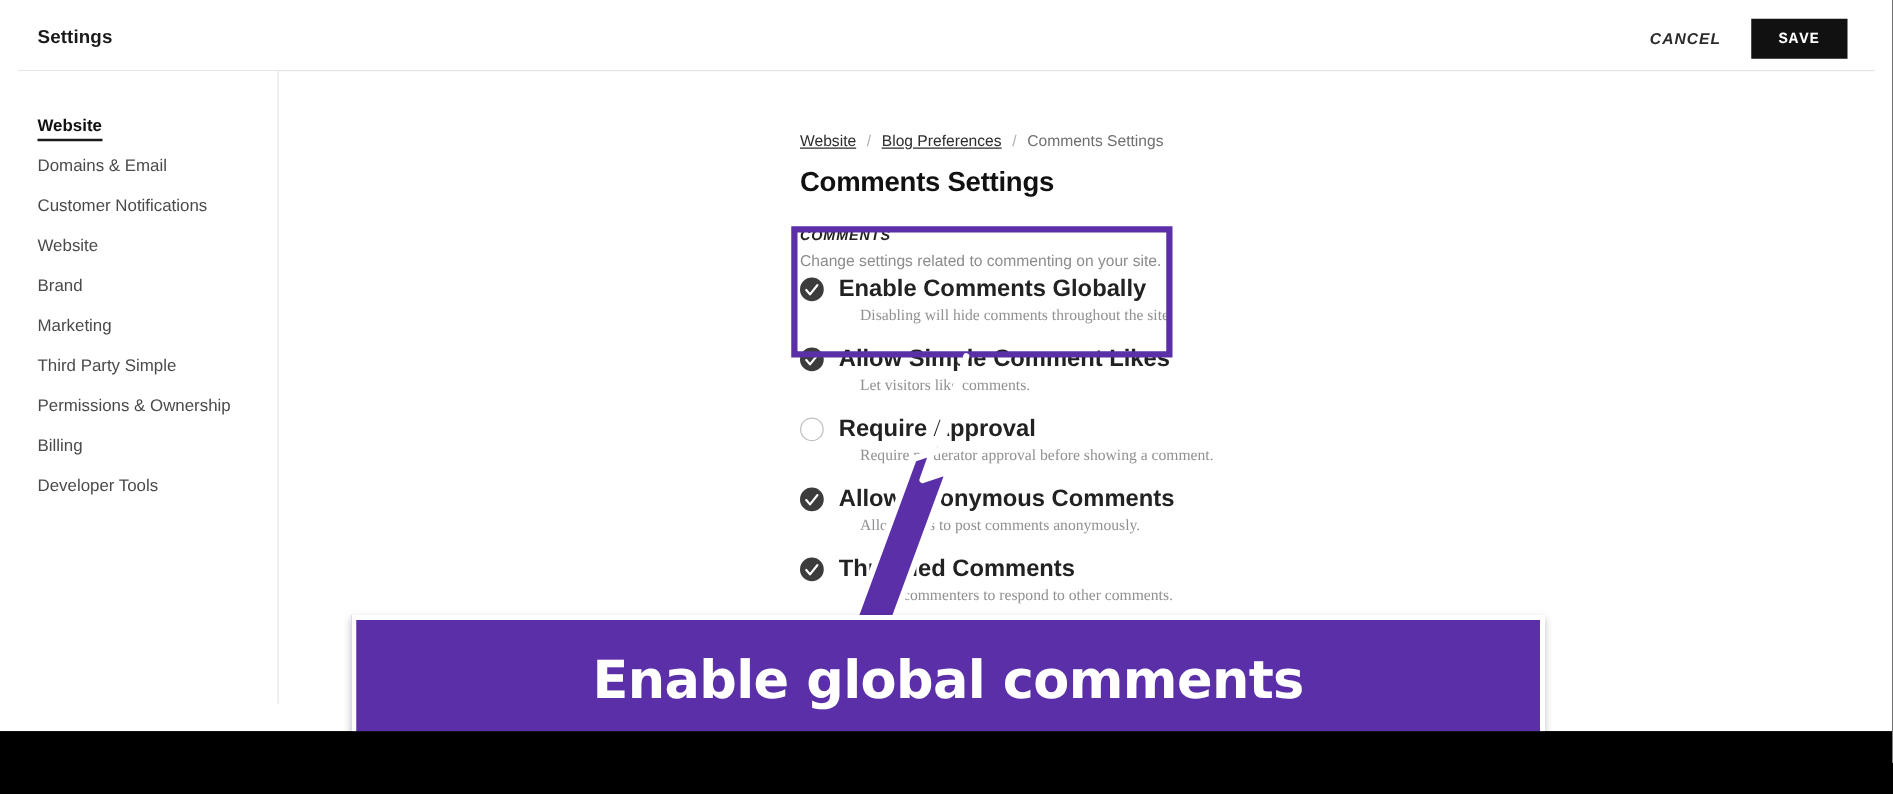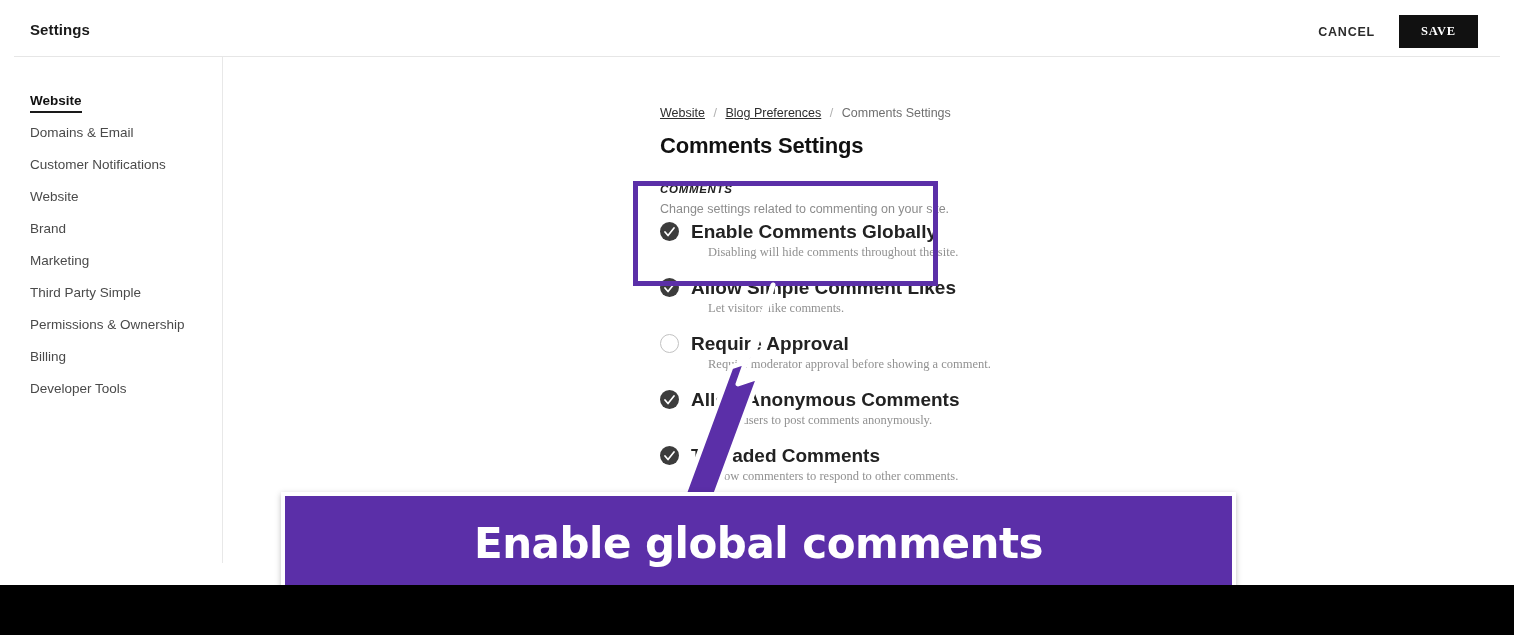--- a/index.html
+++ b/index.html
@@ -58,31 +58,32 @@
   .cancel-btn {
     font-size: 12.5px;
     font-weight: bold;
     letter-spacing: 0.8px;
     color: #2b2b2b;
     background: transparent;
     border: none;
     padding: 8px 10px;
     cursor: pointer;
     font-family: inherit;
+    font-style: italic;
   }
   .save-btn {
     font-size: 12.5px;
     font-weight: bold;
     letter-spacing: 0.8px;
     color: #ffffff;
     background: #111111;
     border: none;
     padding: 9px 22px;
     cursor: pointer;
-    font-family: Liberation Serif, serif;
+    font-family: Liberation Mono, monospace;
   }
 
   
   .sidebar {
     position: absolute;
     left: 0;
     top: 50px;
     width: 209px;
     bottom: 0;
     border-right: 1px solid #e8e8e8;
@@ -113,21 +114,21 @@
   .main {
     position: absolute;
     left: 210px;
     top: 50px;
     right: 0;
     bottom: 0;
     overflow: hidden;
   }
   .content {
     position: absolute;
-    left: 436px;
+    left: 416px;
     top: 49px;
     width: 420px;
   }
   .breadcrumb {
     font-size: 12.5px;
     color: #6f6f6f;
     margin-bottom: 13px;
     white-space: nowrap;
   }
   .crumb-link {

